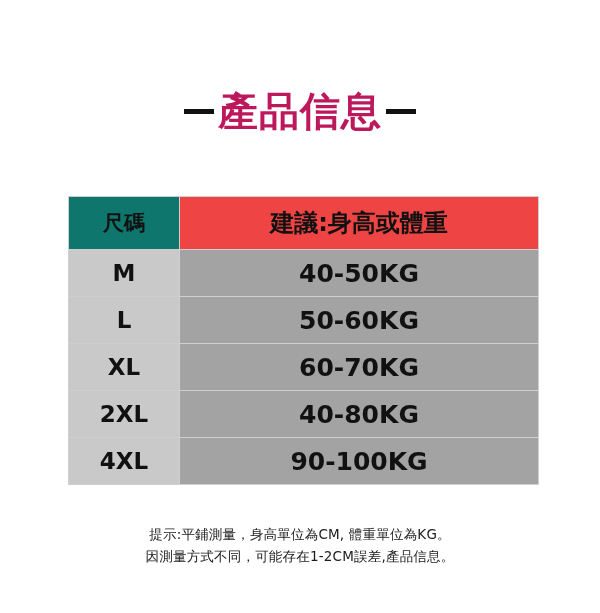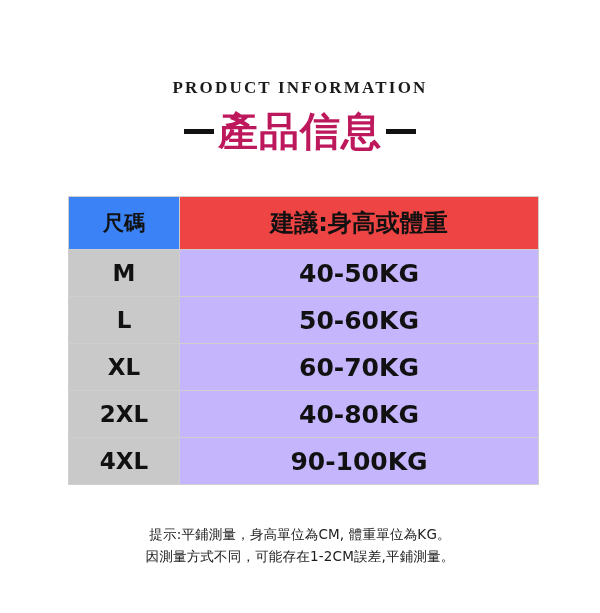--- a/index.html
+++ b/index.html
@@ -73,27 +73,27 @@
     font-weight: bold;
   }
   td.col-size {
     width: 108px;
     background: #c9c9c9;
     font-size: 23px;
     font-family: "DejaVu Sans", sans-serif;
   }
   td.col-val {
     width: 356px;
-    background: #c4b5fd;
+    background: #a3a3a3;
     font-size: 25px;
     font-family: "DejaVu Sans", sans-serif;
   }
   tr.head-row td.col-size {
     font-size: 21px;
-    background: #3b82f6;
+    background: #0f766e;
     height: 50px;
   }
   tr.head-row td.col-val {
     font-size: 24px;
     background: #ef4444;
     height: 50px;
   }
   .notes {
     position: absolute;
     left: 0;
@@ -108,21 +108,20 @@
     line-height: 22px;
     letter-spacing: 0.2px;
   }
 </style>
 </head>
 <body>
 
 <div class="page">
 
   <div class="header">
-    <div class="header-en">PRODUCT INFORMATION</div>
     <div class="header-cn-wrap">
       <span class="header-dash"></span>
       <span class="header-cn">產品信息</span>
       <span class="header-dash"></span>
     </div>
   </div>
 
   <div class="table-wrap">
     <table class="size-table">
       <tbody>
@@ -149,16 +148,16 @@
         <tr>
           <td class="col-size">4XL</td>
           <td class="col-val">90-100KG</td>
         </tr>
       </tbody>
     </table>
   </div>
 
   <div class="notes">
     <div class="note-line">提示:平鋪測量，身高單位為CM, 體重單位為KG。</div>
-    <div class="note-line">因測量方式不同，可能存在1-2CM誤差,平鋪測量。</div>
+    <div class="note-line">因測量方式不同，可能存在1-2CM誤差,產品信息。</div>
   </div>
 
 </div>
 
 </body></html>

